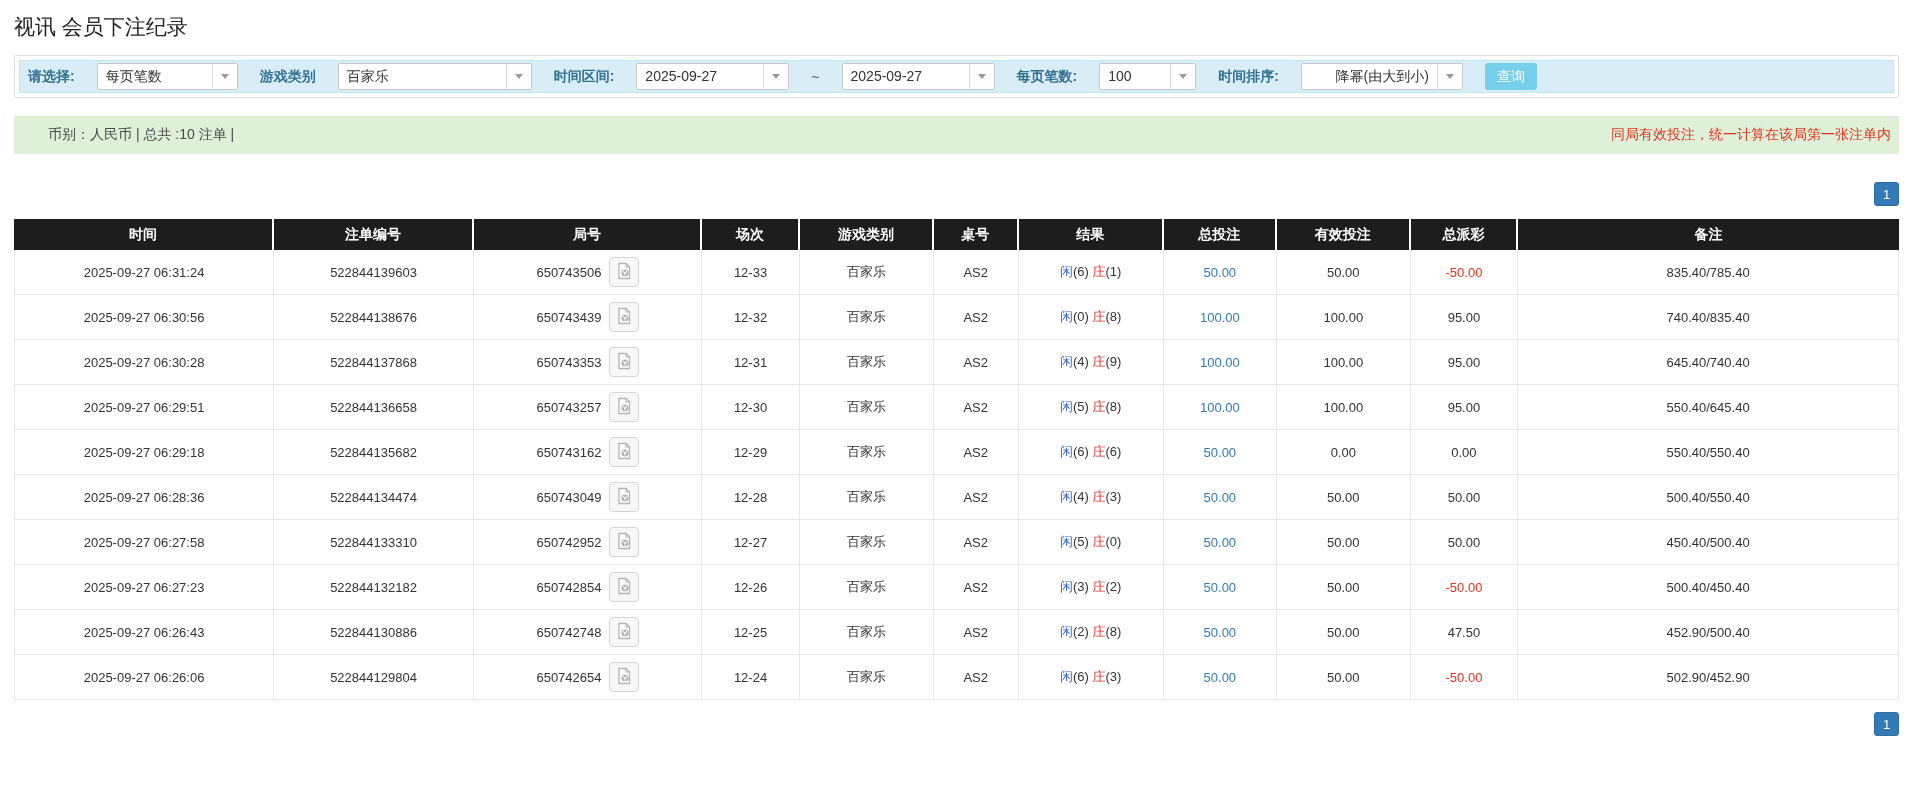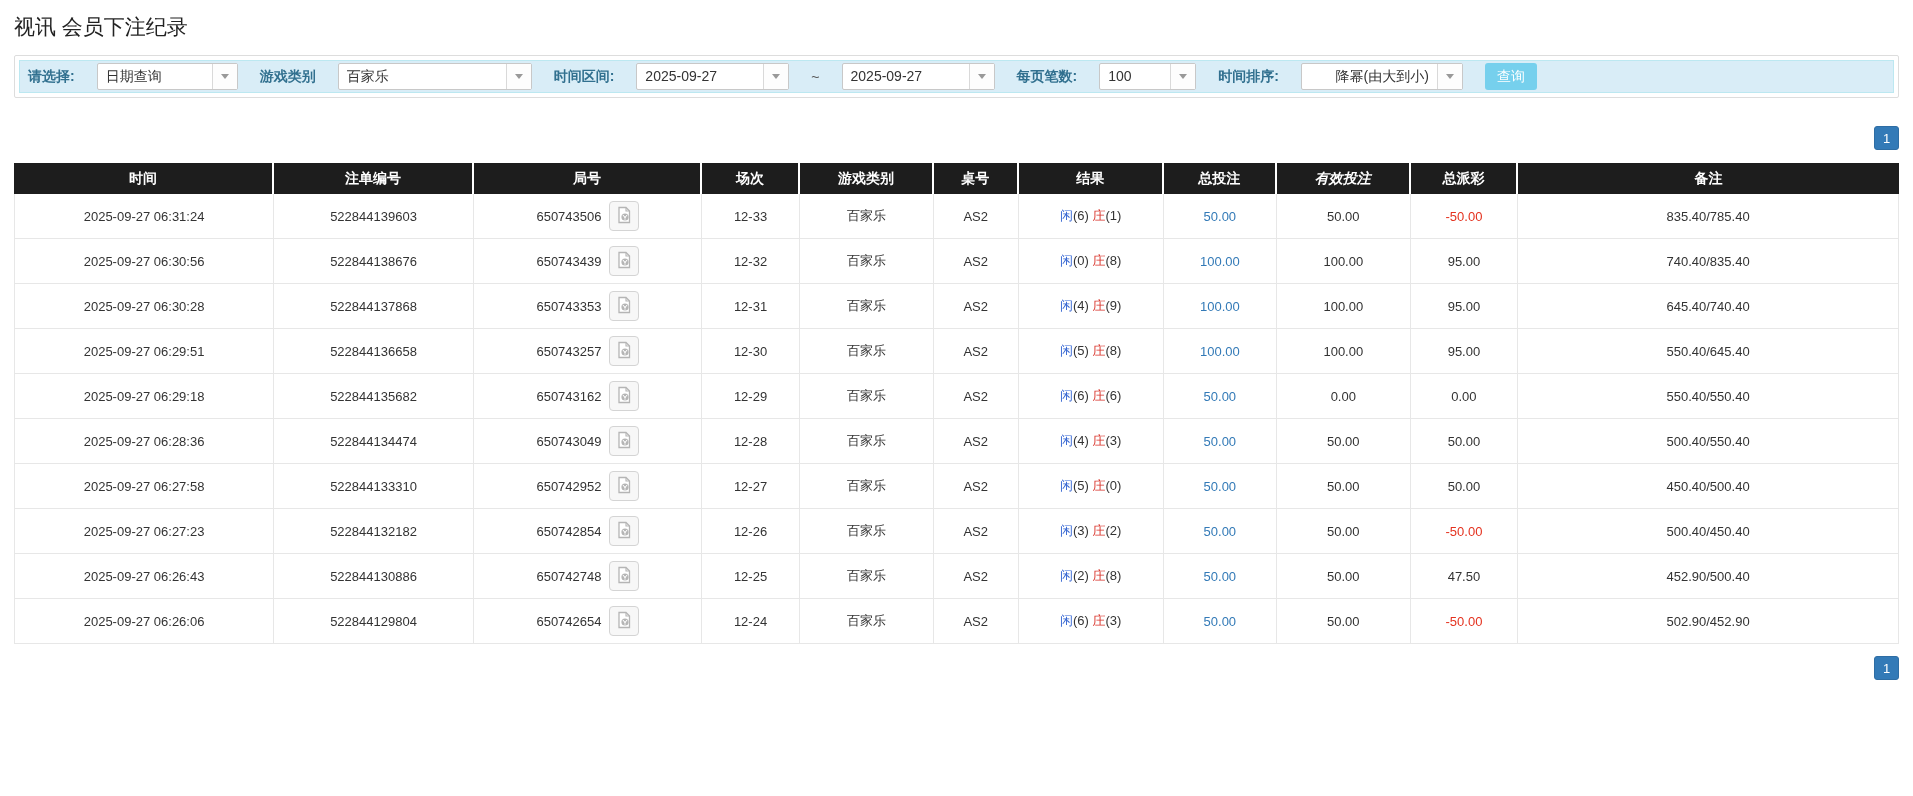--- a/index.html
+++ b/index.html
@@ -83,21 +83,21 @@
 <body>
 
 <div class="page">
 
   <div class="page-title">视讯 会员下注纪录</div>
 
   <div class="filter-panel">
     <div class="filter-bar">
       <span class="flabel">请选择:</span>
       <div class="combo w-sel">
-        <span class="val">日期查询</span>
+        <span class="val">每页笔数</span>
         <span class="caret-btn">
             <span class="caret"></span>
           </span>
       </div>
 
       <span class="flabel">游戏类别</span>
       <div class="combo w-game">
         <span class="val">百家乐</span>
         <span class="caret-btn">
             <span class="caret"></span>
@@ -132,37 +132,41 @@
         <span class="val">降幂(由大到小)</span>
         <span class="caret-btn">
             <span class="caret"></span>
           </span>
       </div>
 
       <button class="search-btn">查询</button>
     </div>
   </div>
 
+  <div class="summary-bar">
+    <span class="summary-left">币别：人民币 | 总共 :10 注单 |</span>
+    <span class="summary-right">同局有效投注，统一计算在该局第一张注单内</span>
+  </div>
 
   <div class="pager-row pager-top">
     <div class="page-btn">1</div>
   </div>
 
   <table class="bets">
     <thead>
       <tr id="head-row">
           <th style="width: 13.8%;">时间</th>
           <th style="width: 10.6%;">注单编号</th>
           <th style="width: 12.1%;">局号</th>
           <th style="width: 5.2%;">场次</th>
           <th style="width: 7.1%;">游戏类别</th>
           <th style="width: 4.5%;">桌号</th>
           <th style="width: 7.7%;">结果</th>
           <th style="width: 6%;">总投注</th>
-          <th style="width: 7.1%; font-style: italic;">有效投注</th>
+          <th style="width: 7.1%;">有效投注</th>
           <th style="width: 5.7%;">总派彩</th>
           <th style="width: 20.2%;">备注</th>
         </tr>
     </thead>
     <tbody id="body-rows">
         <tr>
           <td><span>2025-09-27 06:31:24</span></td>
           <td><span>522844139603</span></td>
           <td><span class="round-num">650743506</span><button class="vid-btn">
               <span><svg width="18" height="18" viewBox="0 0 18 18">

